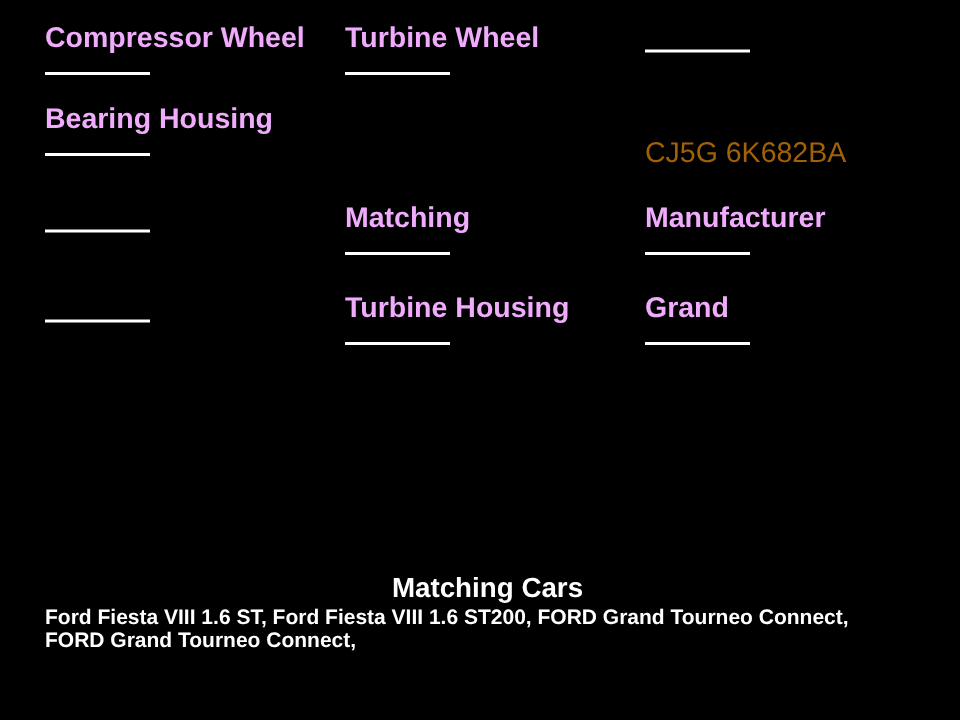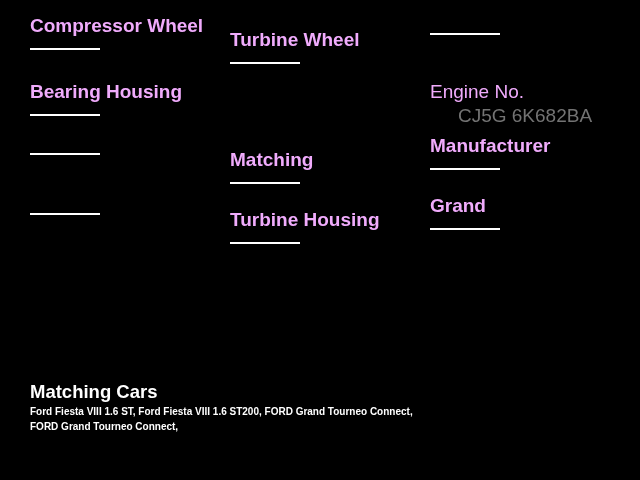--- a/index.html
+++ b/index.html
@@ -29,54 +29,54 @@
   .field-label.regular {
     font-weight: 400;
   }
   .blank-line {
     margin-top: 15px;
     width: 70px;
     height: 2px;
     background: #ffffff;
   }
   .field-value {
-    margin-top: 6px;
+    margin-top: 20px;
     font-size: 19px;
     font-weight: 400;
     line-height: 22px;
-    color: #737373;
+    color: #a16207;
     white-space: nowrap;
-    text-align: center;
   }
   
   .col-0 { left: 30px; }
-  .col-1 { left: 230px; margin-top: 14px; }
+  .col-1 { left: 230px; }
   .col-2 { left: 430px; }
   
   .row-0 { top: 18px; }
-  .row-1 { top: 84px; }
+  .row-1 { top: 72px; }
   .row-2 { top: 138px; }
   .row-3 { top: 198px; }
 
   .matching-cars {
     position: absolute;
     left: 30px;
     top: 381px;
     width: 590px;
   }
   .matching-cars-title {
     font-size: 18.5px;
     font-weight: 700;
     line-height: 21px;
     color: #ffffff;
     white-space: nowrap;
+    text-align: center;
   }
   .matching-cars-list {
     margin-top: 2px;
-    font-size: 10px;
+    font-size: 14px;
     font-weight: 700;
     line-height: 15px;
     color: #ffffff;
   }
 </style>
 </head>
 <body>
 
 <div class="page">
 
@@ -90,21 +90,20 @@
   </div>
   <div class="cell col-2 row-0">
     <div class="blank-line"></div>
   </div>
 
   <div class="cell col-0 row-1">
     <div class="field-label">Bearing Housing</div>
     <div class="blank-line"></div>
   </div>
   <div class="cell col-2 row-1">
-    <div class="field-label regular">Engine No.</div>
     <div class="field-value">CJ5G 6K682BA</div>
   </div>
 
   <div class="cell col-0 row-2">
     <div class="blank-line"></div>
   </div>
   <div class="cell col-1 row-2">
     <div class="field-label">Matching</div>
     <div class="blank-line"></div>
   </div>

